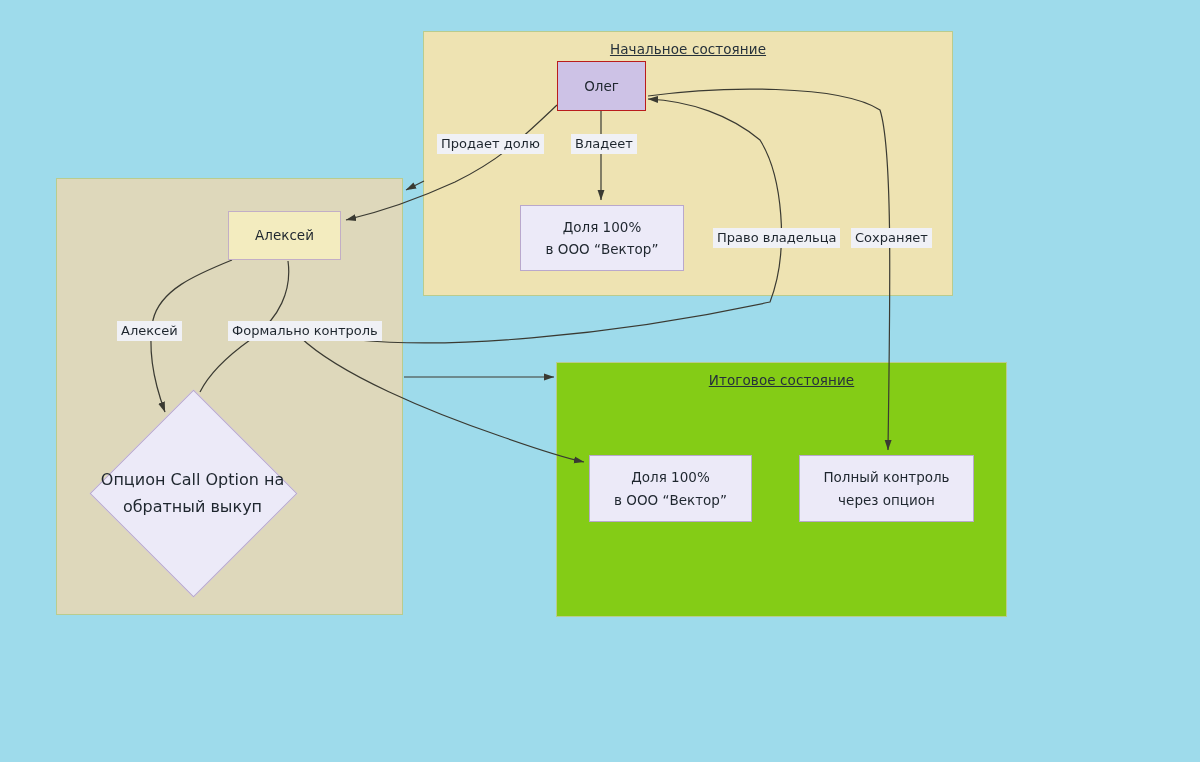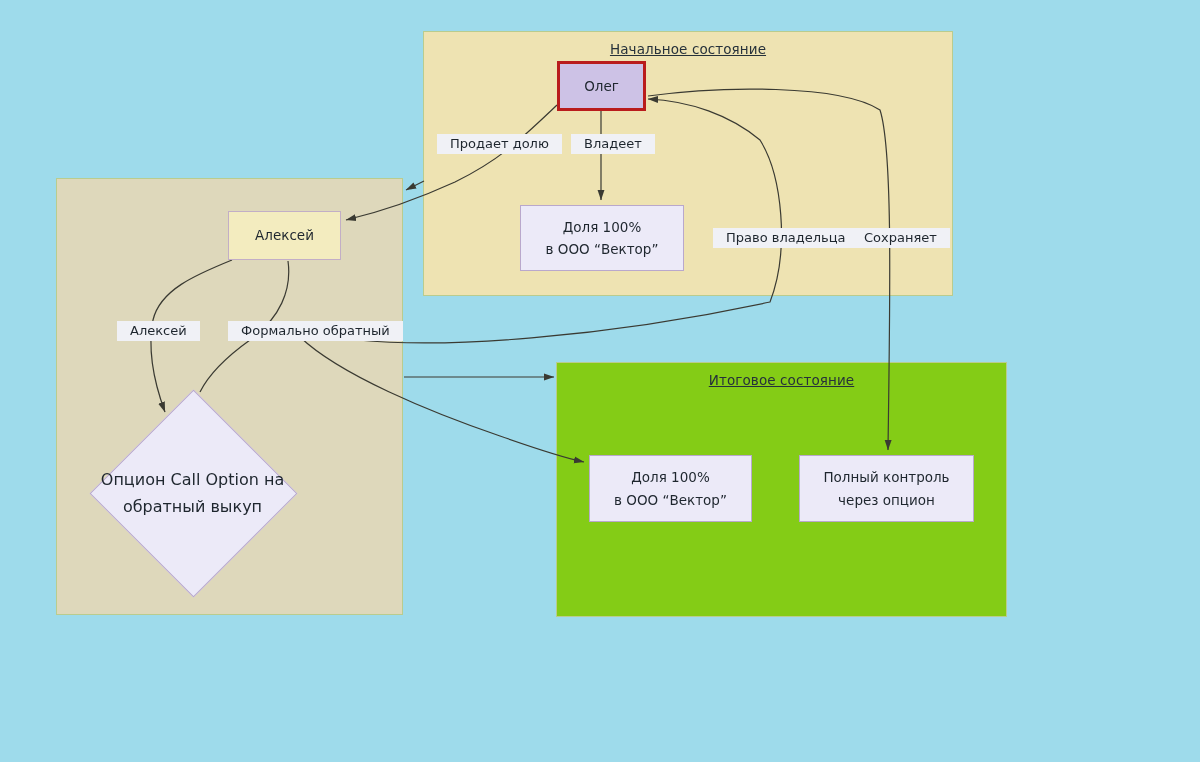--- a/index.html
+++ b/index.html
@@ -73,21 +73,21 @@
   }
   .node.rect {
     border: 1px solid #b9a8cc;
     background: #eceaf8;
   }
   .node .line { display: block; white-space: nowrap; }
 
   #node-oleg {
     left: 557px; top: 61px; width: 89px; height: 50px;
     background: #cdc2e6;
-    border: 3px solid #b91c1c;
+    border: 1px solid #b91c1c;
   }
   #node-alexey {
     left: 228px; top: 211px; width: 113px; height: 49px;
     background: #f3ecbf;
     border: 1px solid #c2aec6;
   }
   #node-share-initial {
     left: 520px; top: 205px; width: 164px; height: 66px;
   }
   #node-share-final {
@@ -122,21 +122,21 @@
     color: #1e262e;
     line-height: 1.7;
   }
 
   
   .edge-label {
     position: absolute;
     background: #f0f1f6;
     color: #1e262e;
     font-size: 13px;
-    padding: 1px 13px;
+    padding: 1px 4px;
     white-space: nowrap;
     line-height: 1.35;
   }
   #lbl-sells        { left: 437px; top: 134px; }
   #lbl-owns         { left: 571px; top: 134px; }
   #lbl-owner-right  { left: 713px; top: 228px; }
   #lbl-keeps        { left: 851px; top: 228px; }
   #lbl-issues       { left: 117px; top: 321px; }
   #lbl-formal-owns  { left: 228px; top: 321px; }
 </style>
@@ -212,15 +212,15 @@
       <span class="line">Опцион Call Option</span>
       <span class="line">на обратный выкуп</span>
     </div>
   </div>
 
   <div class="edge-label" id="lbl-sells">Продает долю</div>
   <div class="edge-label" id="lbl-owns">Владеет</div>
   <div class="edge-label" id="lbl-owner-right">Право владельца</div>
   <div class="edge-label" id="lbl-keeps">Сохраняет</div>
   <div class="edge-label" id="lbl-issues">Алексей</div>
-  <div class="edge-label" id="lbl-formal-owns">Формально обратный</div>
+  <div class="edge-label" id="lbl-formal-owns">Формально контроль</div>
 
 </div>
 
 </body></html>

